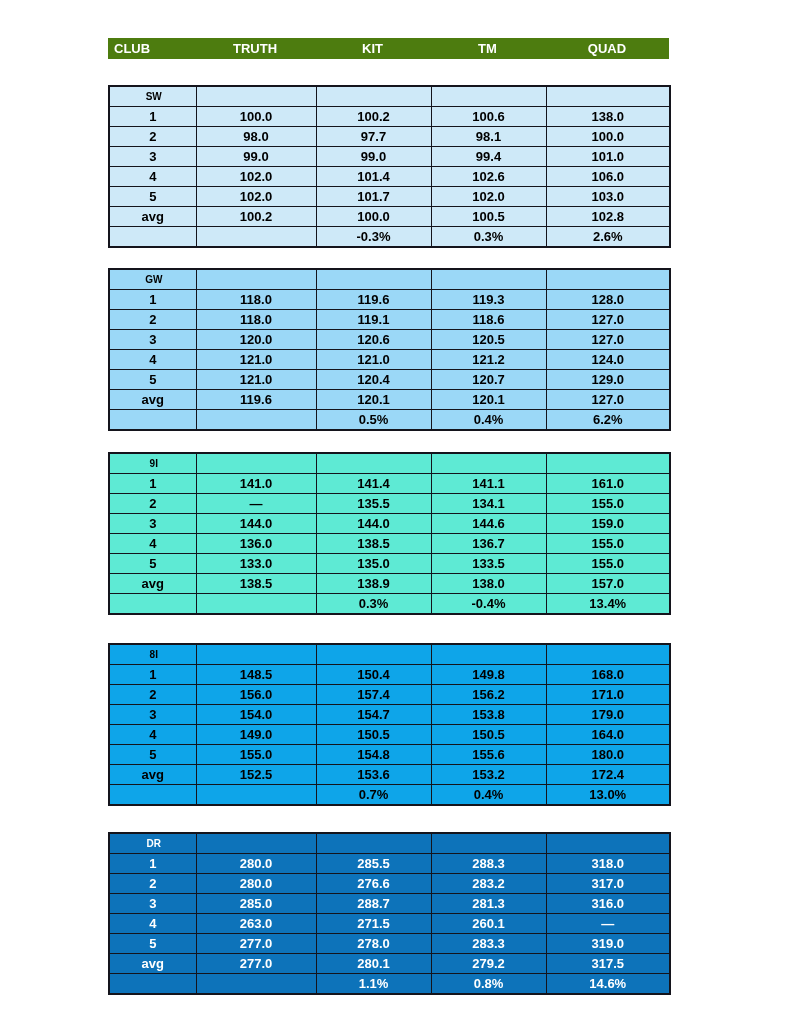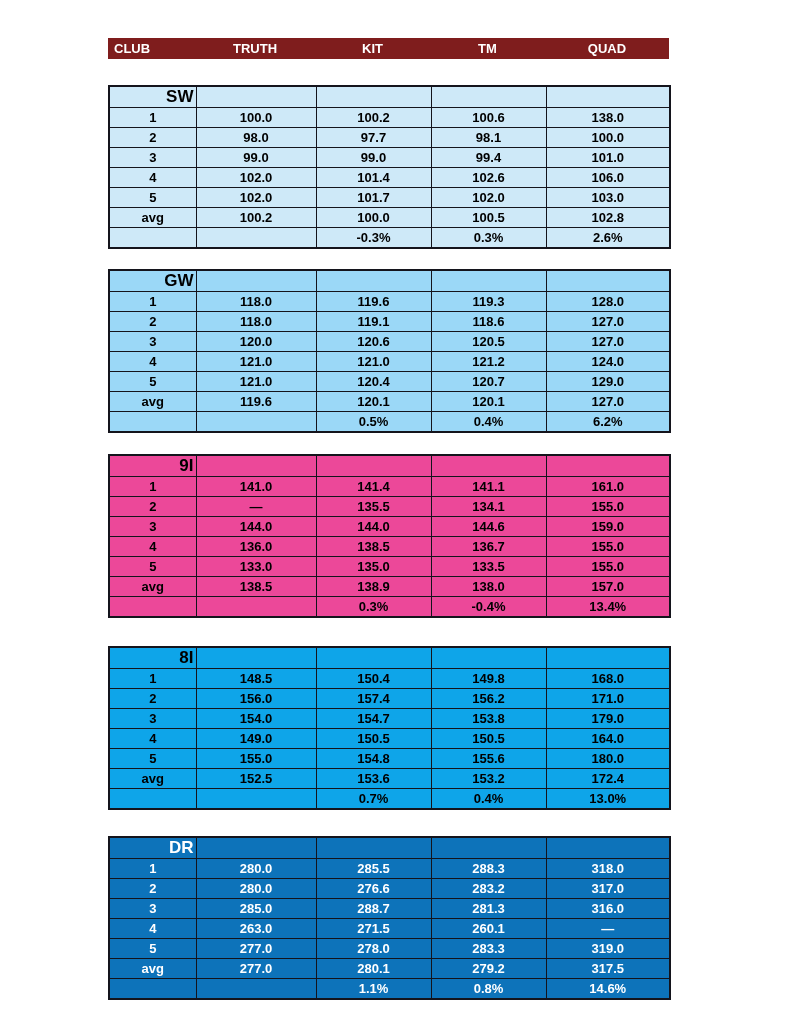--- a/index.html
+++ b/index.html
@@ -27,36 +27,36 @@
   .club-table col.w1 { width:120px; }
   .club-table col.w2 { width:115px; }
   .club-table col.w3 { width:115px; }
   .club-table col.w4 { width:124px; }
   .club-table td {
     border:1px solid #14141c; height:19px; padding:0 2px;
     text-align:center; vertical-align:middle;
     font-size:13px; font-weight:bold; color:#000000;
     overflow:hidden; white-space:nowrap;
   }
-  .club-table td.club-name { text-align:right; padding-left:4px; font-size:17px; }
+  .club-table td.club-name { text-align:center; padding-left:4px; font-size:10px; }
   .club-table.light-text td { color:#ffffff; }
 
   #tables table:nth-of-type(1) { margin-top:26px; }
   #tables table:nth-of-type(2) { margin-top:20px;padding-left:22px; }
   #tables table:nth-of-type(3) { margin-top:21px; }
   #tables table:nth-of-type(4) { margin-top:28px; }
   #tables table:nth-of-type(5) { margin-top:26px; }
 </style>
 </head>
 <body>
 
 <div class="page">
   <div class="content">
 
-    <div class="colhead" style="background: #7f1d1d;">
+    <div class="colhead" style="background: #4d7c0f;">
       <div class="ch c0">CLUB</div>
       <div class="ch c1">TRUTH</div>
       <div class="ch c2">KIT</div>
       <div class="ch c3">TM</div>
       <div class="ch c4">QUAD</div>
     </div>
 
     <div id="tables">
         <table class="club-table" style="background: rgb(206, 233, 248);">
           <colgroup>
@@ -185,21 +185,21 @@
             </tr>
             <tr>
               <td></td>
               <td></td>
               <td>0.5%</td>
               <td>0.4%</td>
               <td>6.2%</td>
             </tr>
           </tbody>
         </table>
-        <table class="club-table" style="background: #ec4899;">
+        <table class="club-table" style="background: #5eead4;">
           <colgroup>
             <col class="w0">
             <col class="w1">
             <col class="w2">
             <col class="w3">
             <col class="w4">
           </colgroup>
           <tbody>
             <tr>
               <td class="club-name">9I</td>

